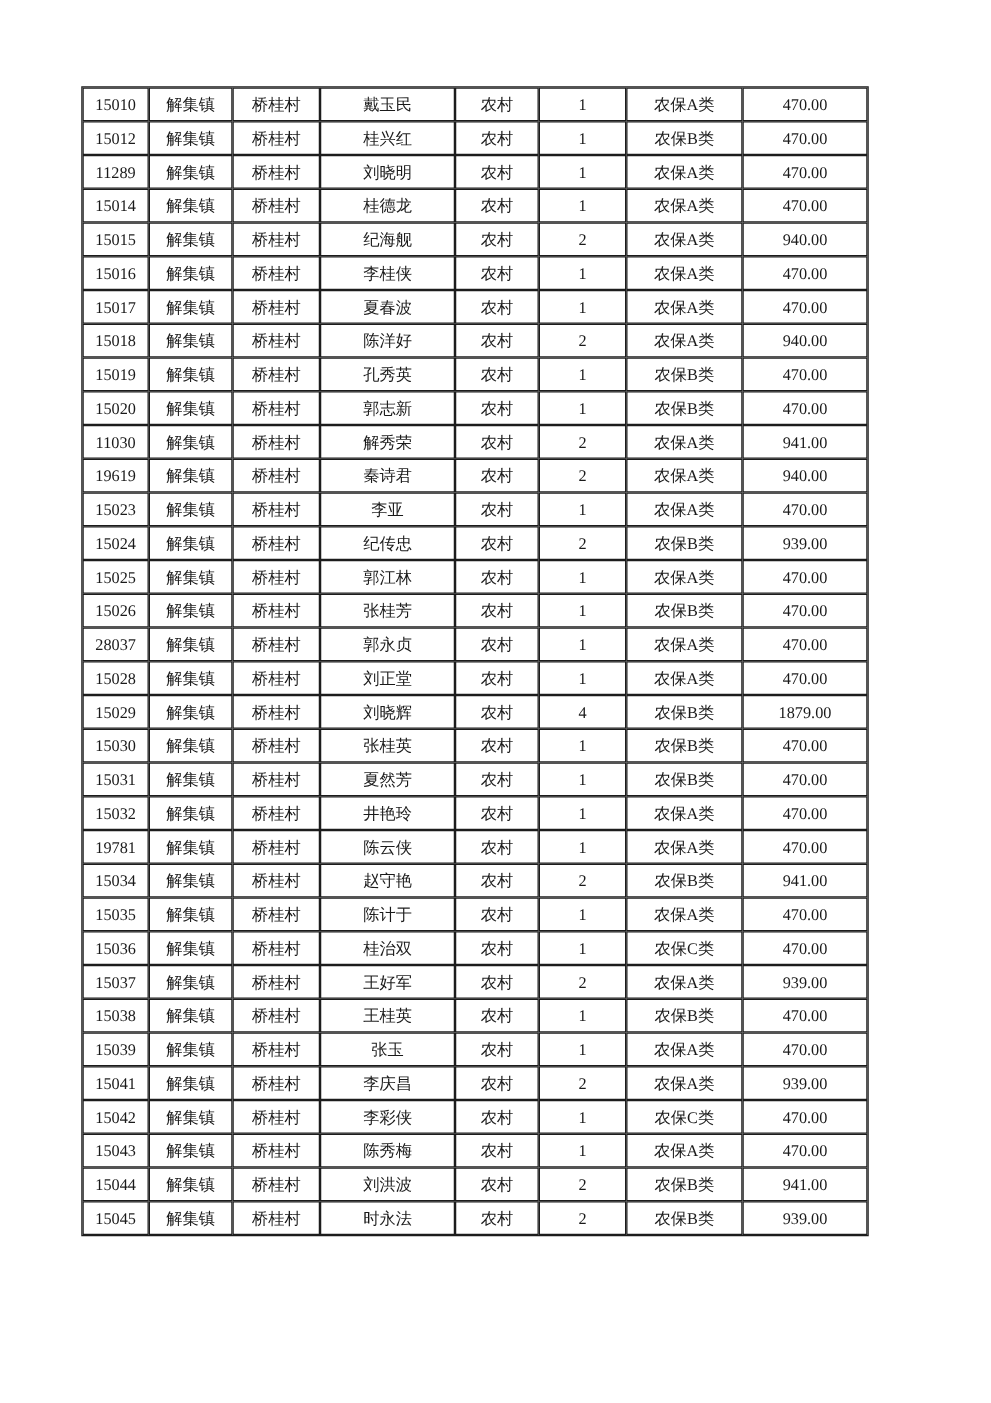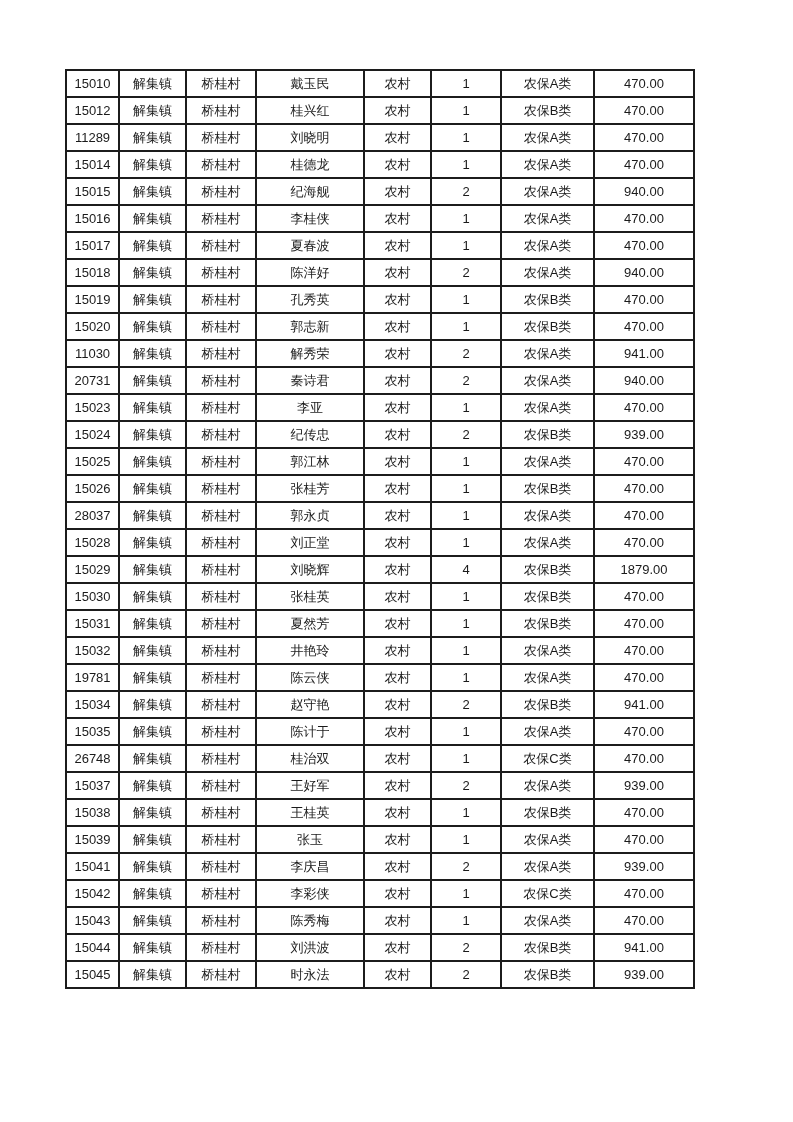--- a/index.html
+++ b/index.html
@@ -6,21 +6,21 @@
     margin: 0;
     padding: 0;
     background: #ffffff;
   }
   .page {
     position: relative;
     width: 793px;
     height: 1122px;
     background: #ffffff;
     overflow: hidden;
-    font-family: Liberation Sans, sans-serif;
+    font-family: Liberation Serif, serif;
     color: #1a1a1a;
   }
   table.records {
     position: absolute;
     left: 65px;
     top: 69px;
     width: 628px;
     table-layout: fixed;
     border-collapse: separate;
     border-spacing: 0;
@@ -159,21 +159,21 @@
           <td>11030</td>
           <td>解集镇</td>
           <td>桥桂村</td>
           <td>解秀荣</td>
           <td>农村</td>
           <td>2</td>
           <td>农保A类</td>
           <td>941.00</td>
         </tr>
         <tr>
-          <td>20731</td>
+          <td>19619</td>
           <td>解集镇</td>
           <td>桥桂村</td>
           <td>秦诗君</td>
           <td>农村</td>
           <td>2</td>
           <td>农保A类</td>
           <td>940.00</td>
         </tr>
         <tr>
           <td>15023</td>
@@ -299,21 +299,21 @@
           <td>15035</td>
           <td>解集镇</td>
           <td>桥桂村</td>
           <td>陈计于</td>
           <td>农村</td>
           <td>1</td>
           <td>农保A类</td>
           <td>470.00</td>
         </tr>
         <tr>
-          <td>26748</td>
+          <td>15036</td>
           <td>解集镇</td>
           <td>桥桂村</td>
           <td>桂治双</td>
           <td>农村</td>
           <td>1</td>
           <td>农保C类</td>
           <td>470.00</td>
         </tr>
         <tr>
           <td>15037</td>

